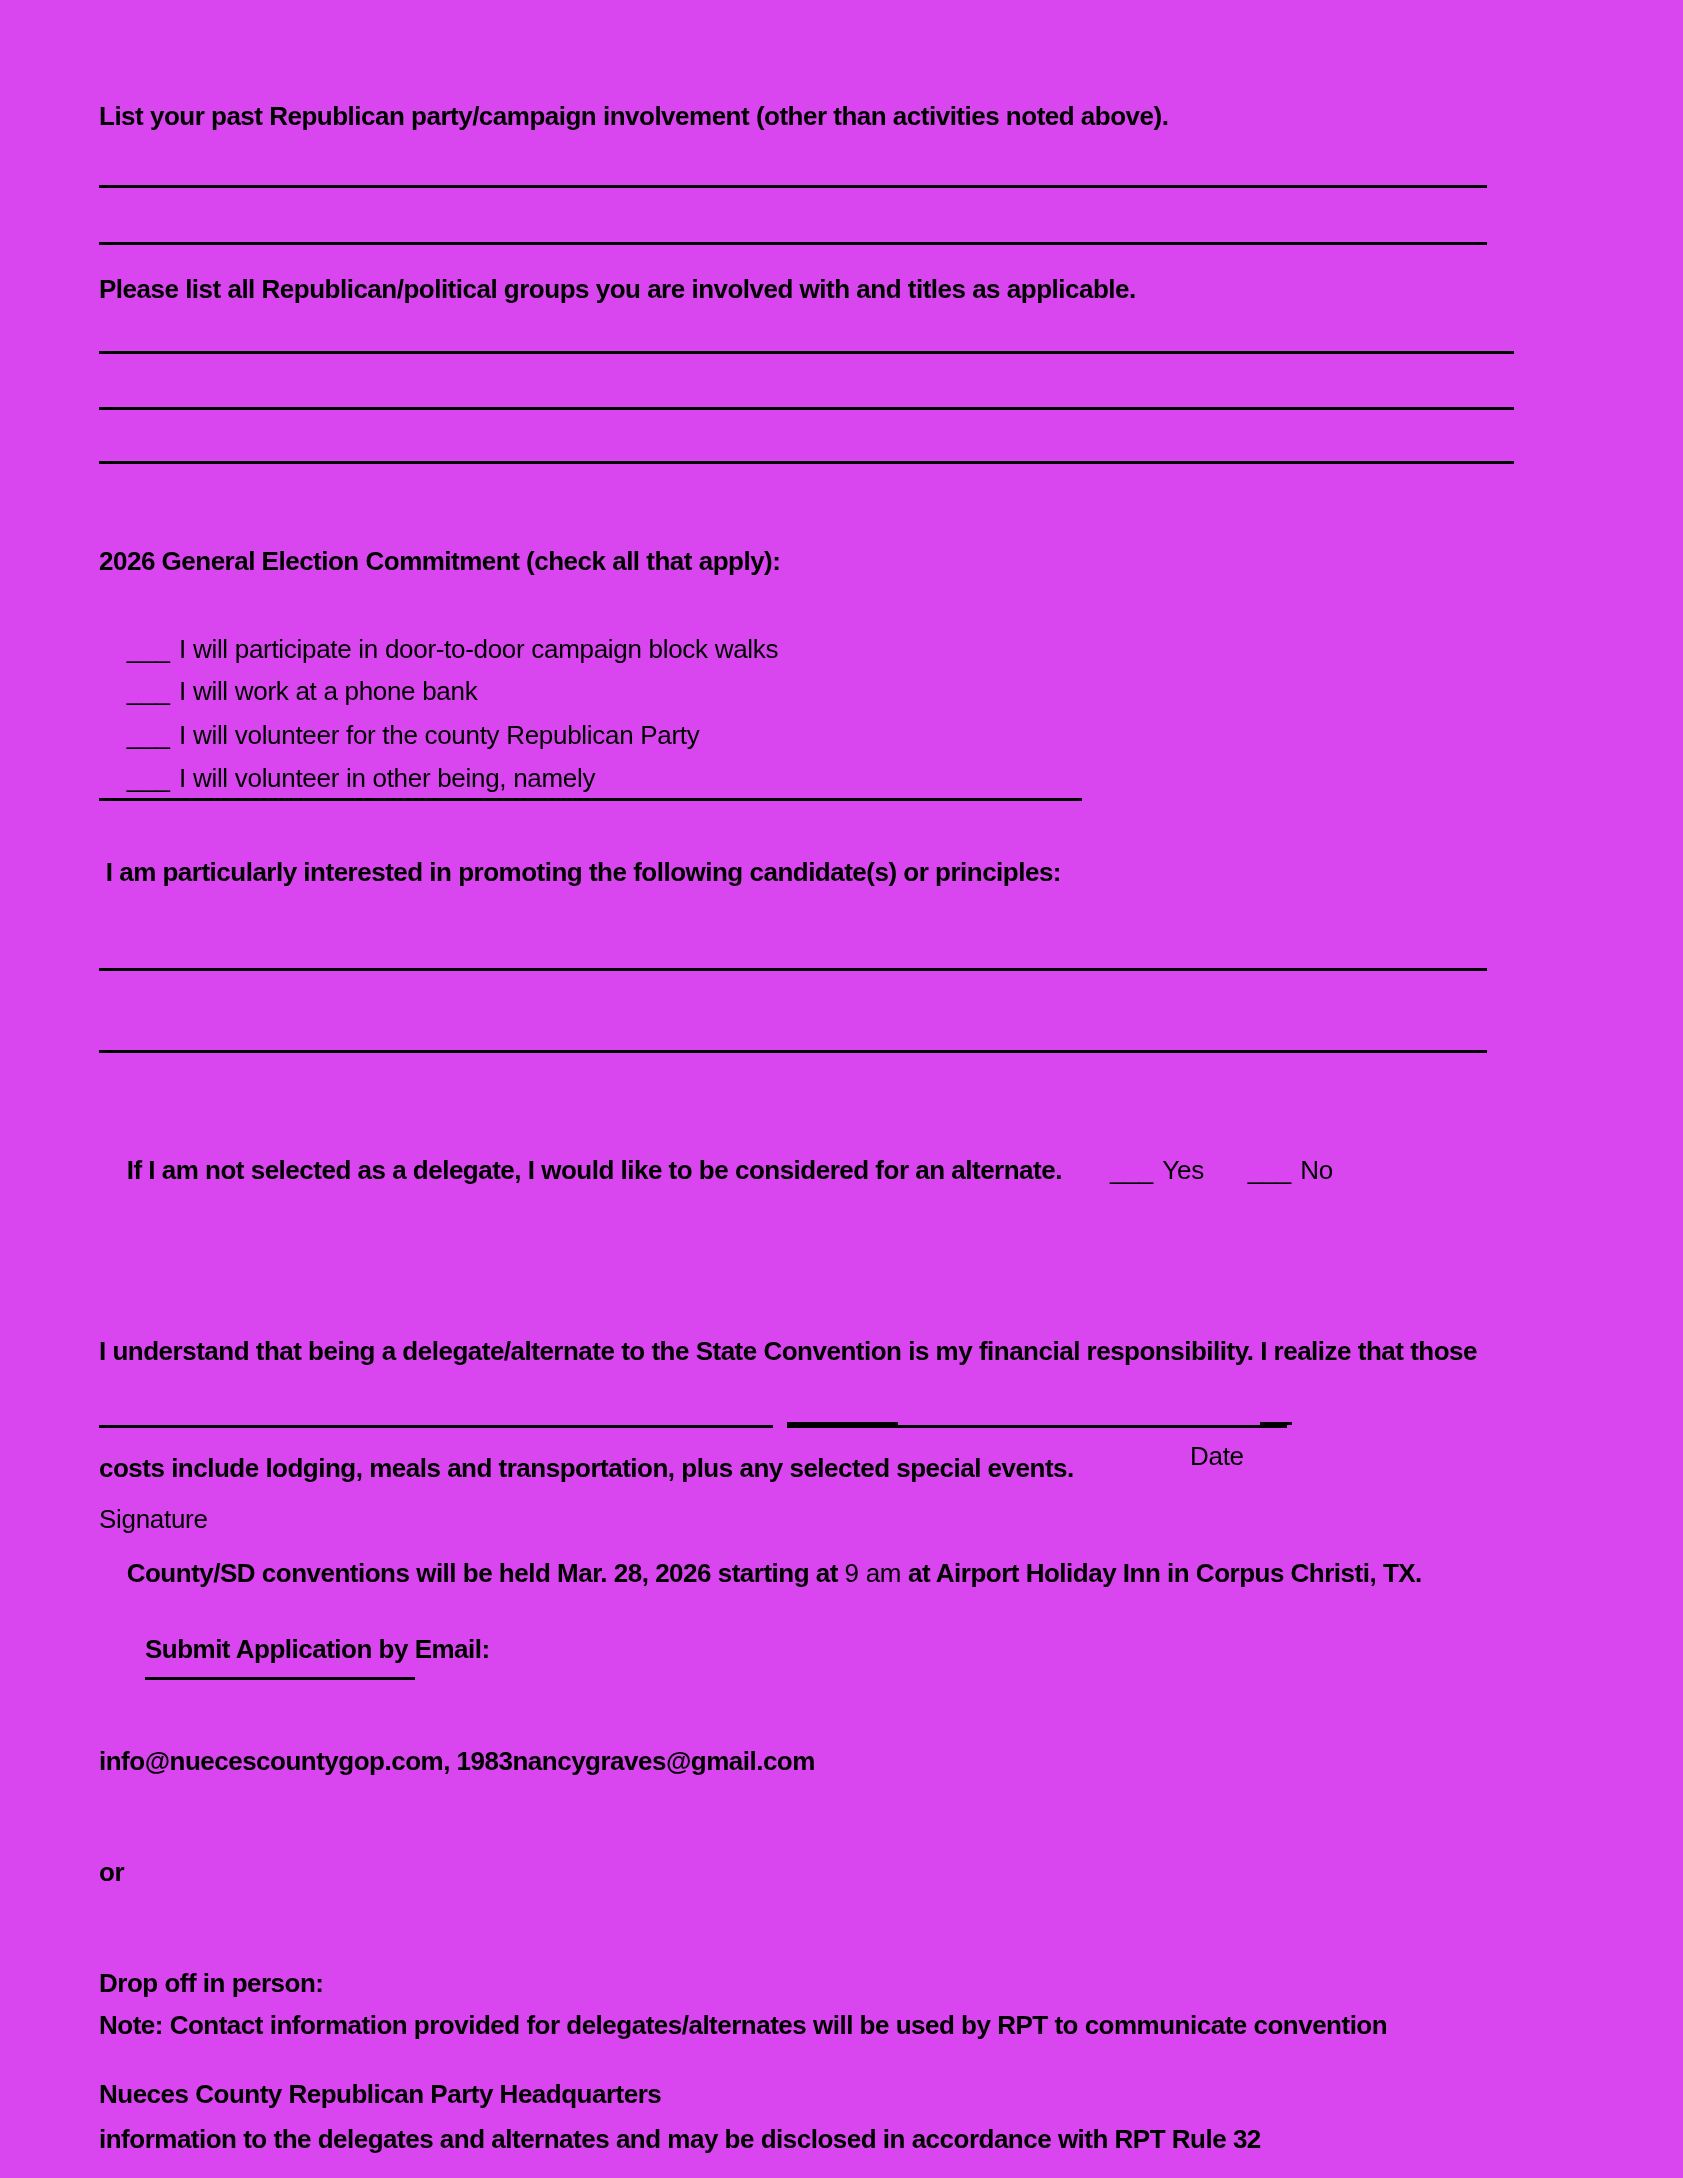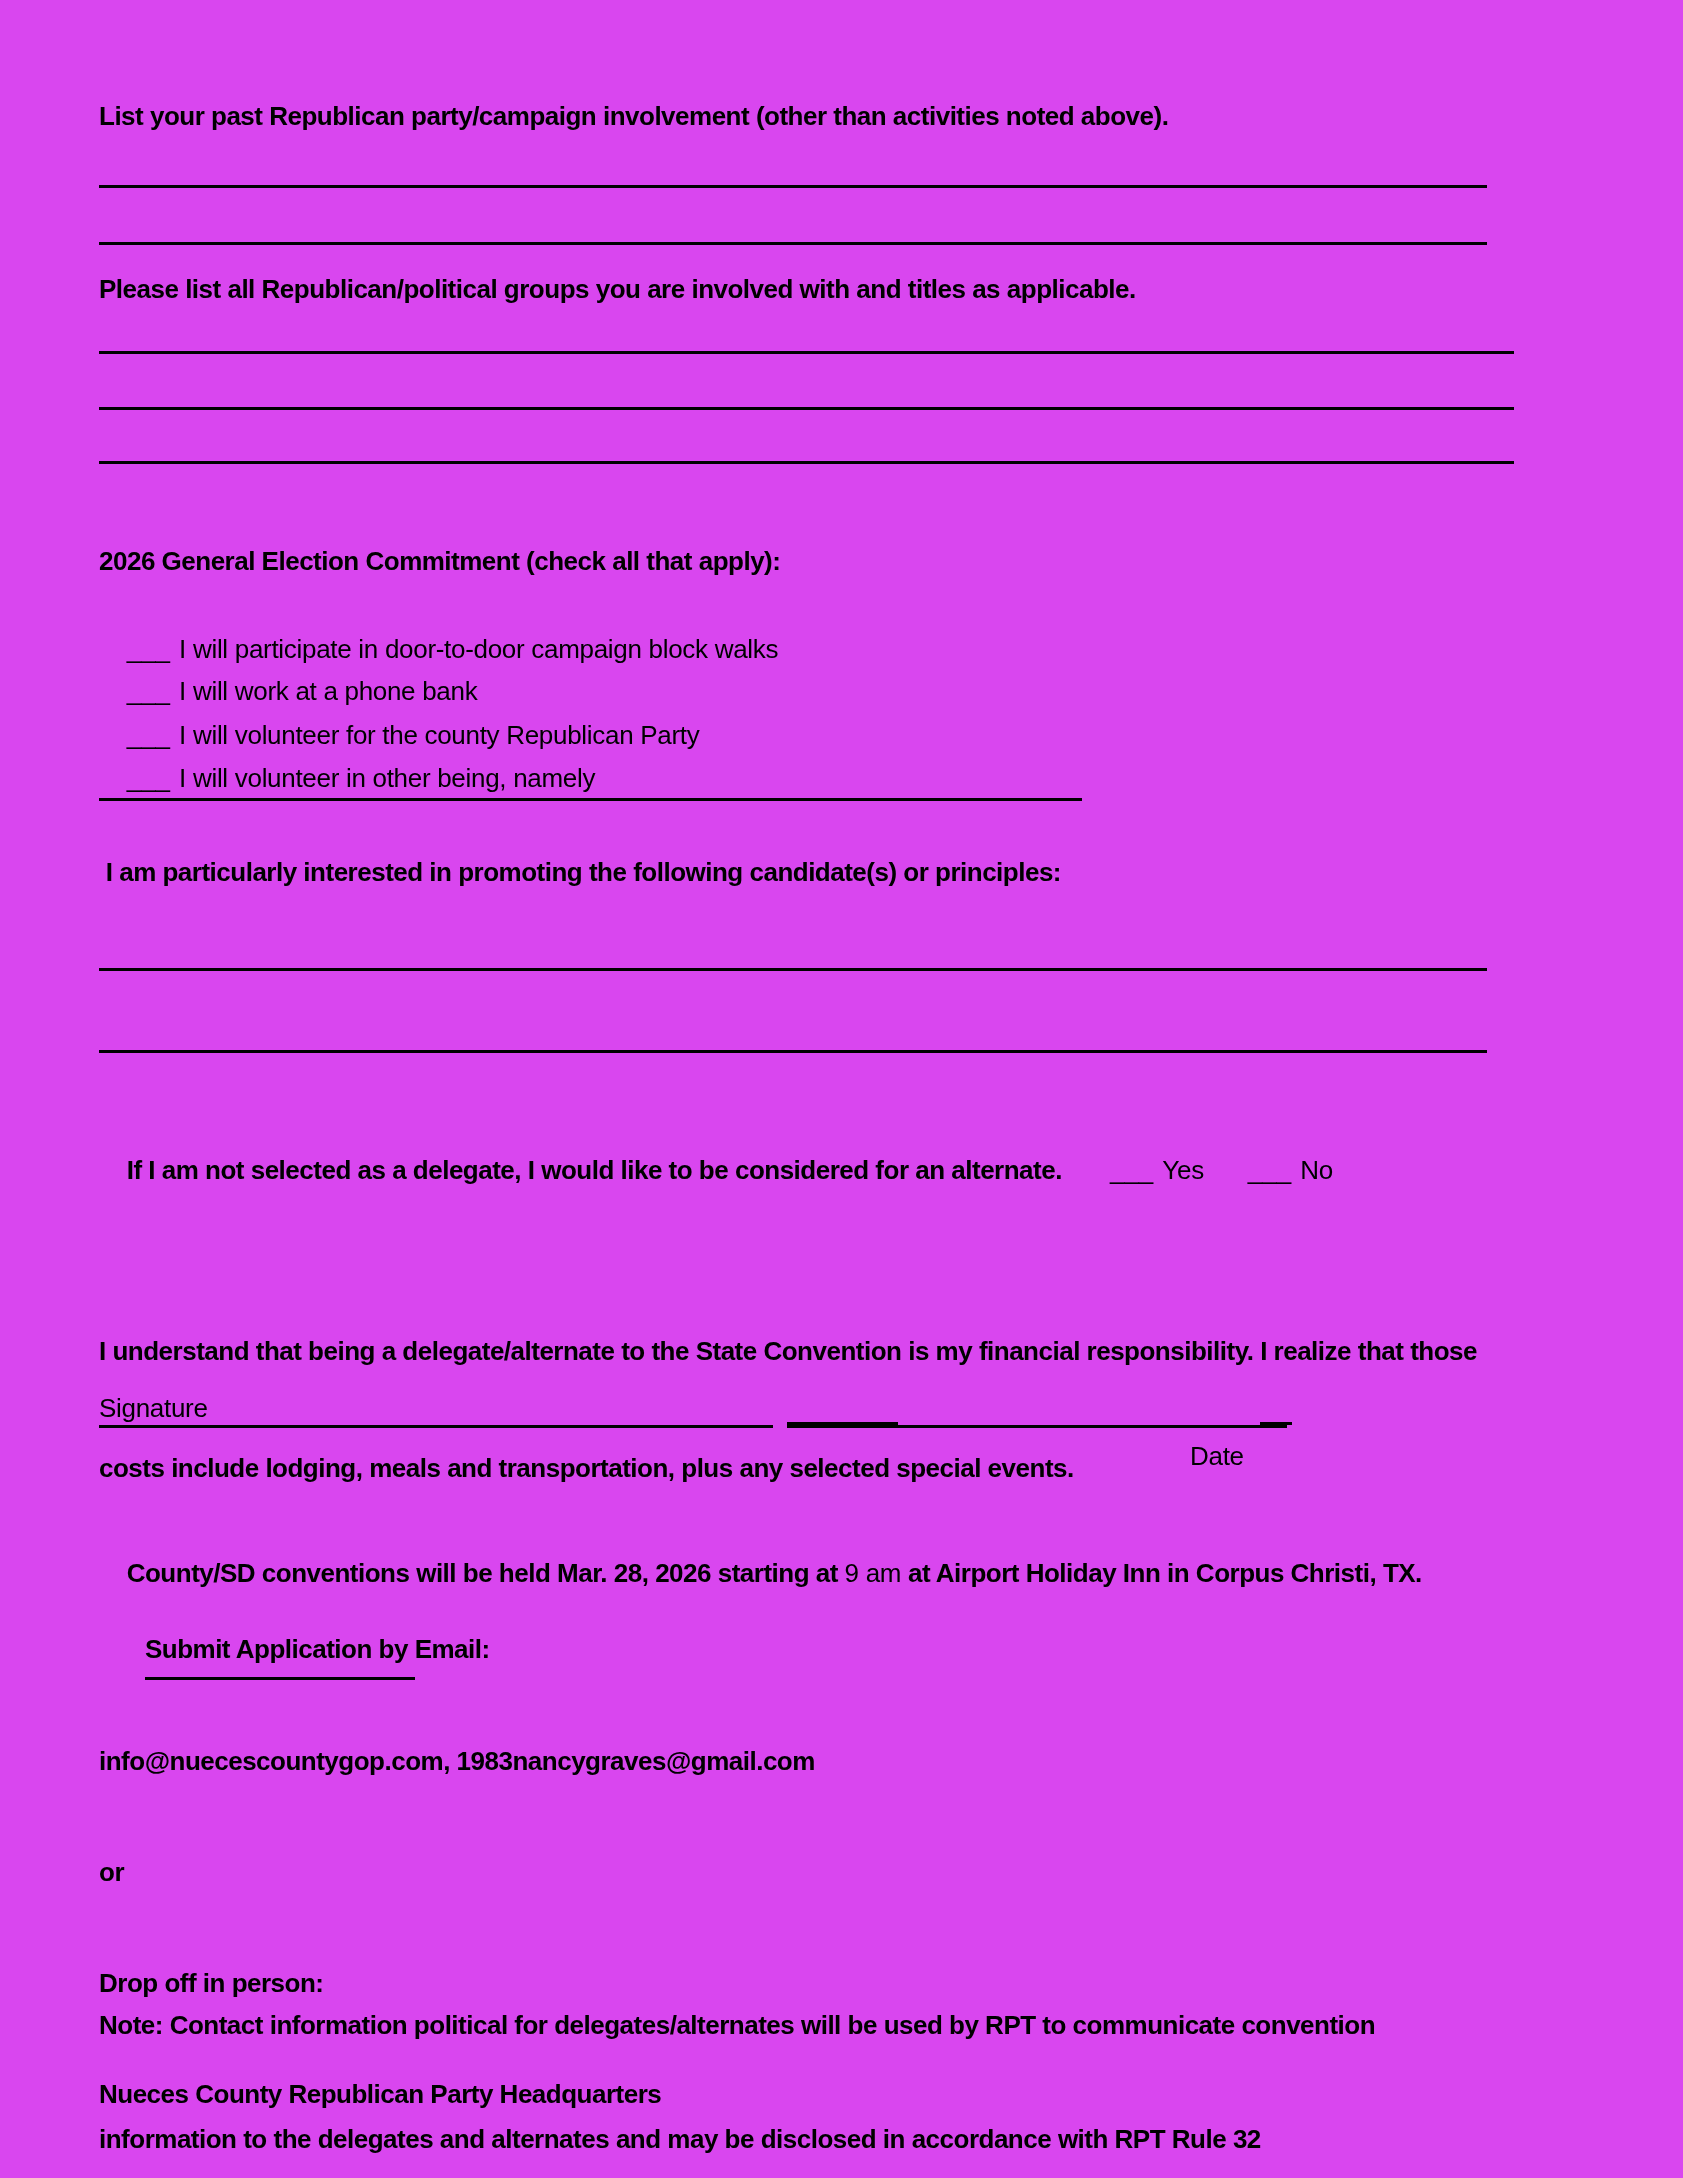--- a/index.html
+++ b/index.html
@@ -87,39 +87,39 @@
 
   <div class="t b para financial" style="left:99px; top:1254px;">
     <div>I understand that being a delegate/alternate to the State Convention is my financial responsibility. I realize that those</div>
     <div>costs include lodging, meals and transportation, plus any selected special events.</div>
   </div>
 
   <div class="rule" style="left:99px; top:1425px; width:674px;"></div>
   <div class="rule thick" style="left:787px; top:1422px; width:111px;"></div>
   <div class="rule" style="left:787px; top:1425px; width:500px;"></div>
   <div class="rule" style="left:1260px; top:1422px; width:32px;"></div>
-  <div class="t" style="left:99px; top:1393px;">Signature</div>
+  <div class="t" style="left:99px; top:1504px;">Signature</div>
   <div class="t" style="left:1190px; top:1441px;">Date</div>
 
   <div class="t" style="left:99px; top:1527px;">
     <span class="b">County/SD conventions will be held Mar. 28, 2026 starting at </span><span>9 am</span><span class="b"> at Airport Holiday Inn in Corpus Christi, TX.</span>
   </div>
 
   <div class="t b" style="left:99px; top:1603px;">
     <span class="u-part">Submit Application by </span><span>Email:</span>
   </div>
 
   <div class="t b para addr" style="left:99px; top:1669px;">
     <div>info@nuecescountygop.com, 1983nancygraves@gmail.com</div>
     <div>or</div>
     <div>Drop off in person:</div>
     <div>Nueces County Republican Party Headquarters</div>
     
     
   </div>
 
   <div class="t b para note" style="left:99px; top:1930px;">
-    <div>Note: Contact information political for delegates/alternates will be used by RPT to communicate convention</div>
+    <div>Note: Contact information provided for delegates/alternates will be used by RPT to communicate convention</div>
     <div>information to the delegates and alternates and may be disclosed in accordance with RPT Rule 32</div>
   </div>
 
 </div>
 
 
 </body></html>

